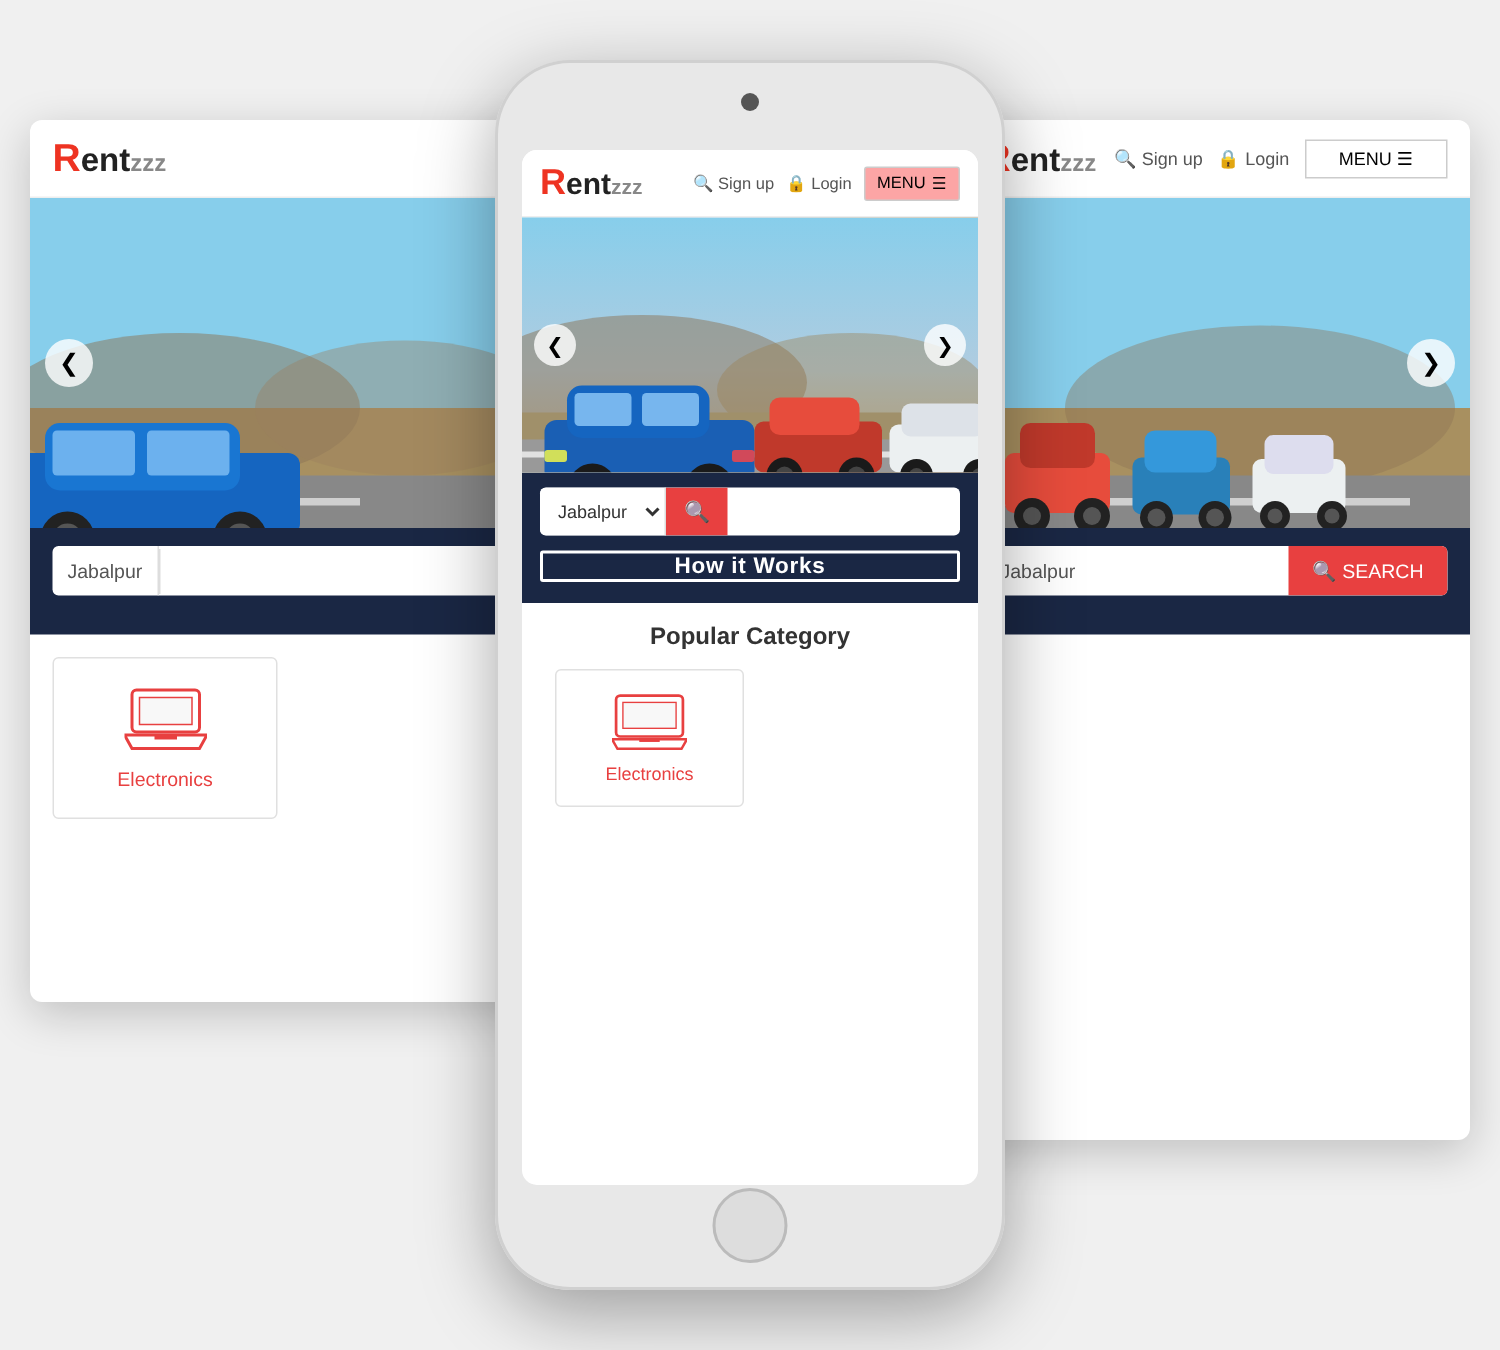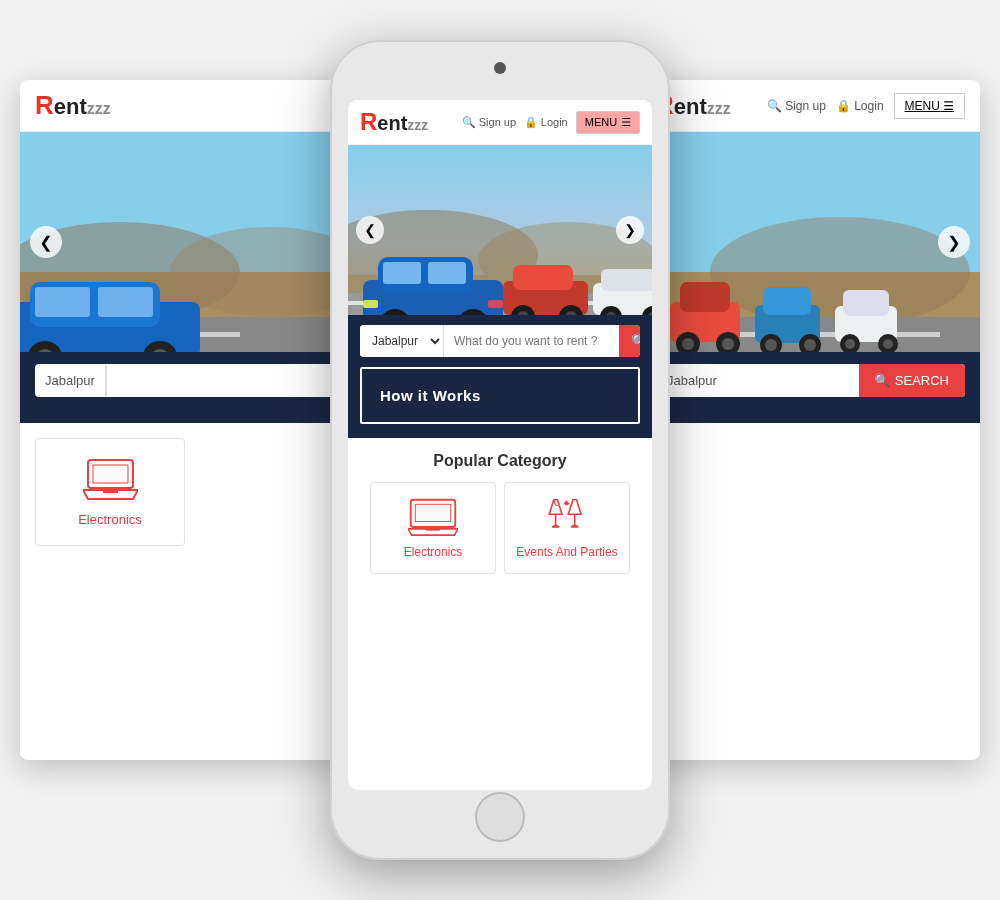--- a/index.html
+++ b/index.html
@@ -22,21 +22,21 @@
       align-items: center;
       justify-content: center;
     }
 
     
     .screen-back-left {
       position: absolute;
       left: 10px;
       top: 60px;
       width: 340px;
-      height: 680px;
+      height: 588px;
       background: white;
       border-radius: 8px;
       box-shadow: 0 8px 30px rgba(0,0,0,0.2);
       overflow: hidden;
       z-index: 1;
     }
 
     
     .screen-back-right {
       position: absolute;
@@ -230,29 +230,29 @@
       border: none;
       padding: 8px 12px;
       color: white;
       cursor: pointer;
       font-size: 14px;
     }
 
     .how-it-works-btn {
       display: block;
       width: 100%;
-      padding: 18px;
+      padding: 0;
       background: transparent;
       border: 2px solid white;
       color: white;
       font-size: 15px;
       font-weight: bold;
       cursor: pointer;
       border-radius: 2px;
-      text-align: left;
+      text-align: center;
       letter-spacing: 0.5px;
     }
 
     
     .categories-section {
       padding: 14px 22px;
       flex: 1;
       overflow-y: auto;
     }
 
@@ -320,25 +320,24 @@
       border: none;
       padding: 6px 14px;
       font-size: 12px;
       font-weight: bold;
       cursor: pointer;
       border-radius: 2px;
     }
 
     .back-menu-btn {
       border: 1px solid #ccc;
-      padding: 5px 10px;
+      padding: 5px 22px;
       font-size: 12px;
       background: white;
       cursor: pointer;
-      text-decoration: underline;
     }
 
     .back-hero {
       width: 100%;
       height: 220px;
       position: relative;
       overflow: hidden;
     }
 
     .back-hero-bg {
@@ -628,56 +627,37 @@
         </svg>
         <div class="hero-nav-btn hero-nav-prev">❮</div>
         <div class="hero-nav-btn hero-nav-next">❯</div>
       </div>
 
       <div class="search-section">
         <div class="search-bar">
           <select class="location-select">
             <option>Jabalpur</option>
           </select>
-          <input class="search-input" type="text" placeholder="What do you want to rent ?" style="">
           <button class="search-btn">🔍</button>
         </div>
         <button class="how-it-works-btn">How it Works</button>
       </div>
 
       <div class="categories-section">
         <div class="categories-title">Popular Category</div>
         <div class="categories-grid">
 
           <div class="category-card">
             <svg class="category-icon" width="55" height="42" viewBox="0 0 55 42">
               <rect x="3" y="2" width="49" height="30" rx="3" fill="none" stroke="#e84040" stroke-width="2"></rect>
               <rect x="8" y="7" width="39" height="19" fill="#f8f8f8" stroke="#e84040" stroke-width="1"></rect>
               <path d="M0 34 h55 l-4 7 H4 z" fill="none" stroke="#e84040" stroke-width="1.8"></path>
               <rect x="20" y="33" width="15" height="3" fill="#e84040"></rect>
             </svg>
             <span class="category-label">Electronics</span>
           </div>
 
-          <div class="category-card">
-            <svg class="category-icon" width="55" height="42" viewBox="0 0 55 42">
-
-              <g transform="translate(5, 0)">
-                <path d="M8 2 L3 18 L10 18 L10 30 L6 32 L14 32 L10 30 L10 18 L17 18 L12 2 Z" fill="none" stroke="#e84040" stroke-width="1.8"></path>
-                <path d="M8 2 Q10 10 12 8" fill="none" stroke="#e84040" stroke-width="1.2"></path>
-              </g>
-              <g transform="translate(26, 0)">
-                <path d="M8 2 L3 18 L10 18 L10 30 L6 32 L14 32 L10 30 L10 18 L17 18 L12 2 Z" fill="none" stroke="#e84040" stroke-width="1.8"></path>
-              </g>
-
-              <line x1="27" y1="3" x2="27" y2="8" stroke="#e84040" stroke-width="1.5"></line>
-              <line x1="24" y1="6" x2="30" y2="6" stroke="#e84040" stroke-width="1.5"></line>
-              <line x1="25" y1="4" x2="29" y2="8" stroke="#e84040" stroke-width="1.2"></line>
-              <line x1="29" y1="4" x2="25" y2="8" stroke="#e84040" stroke-width="1.2"></line>
-            </svg>
-            <span class="category-label">Events And Parties</span>
-          </div>
         </div>
       </div>
     </div>
   </div>
 
 </div>
 
 </body></html>

